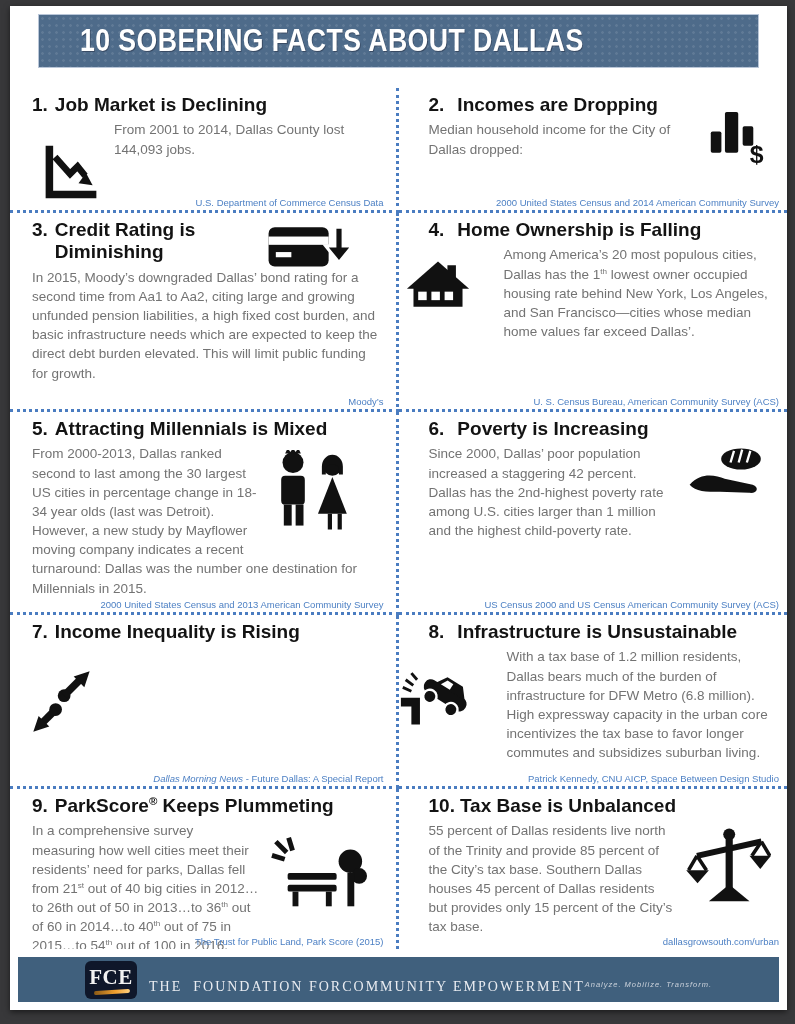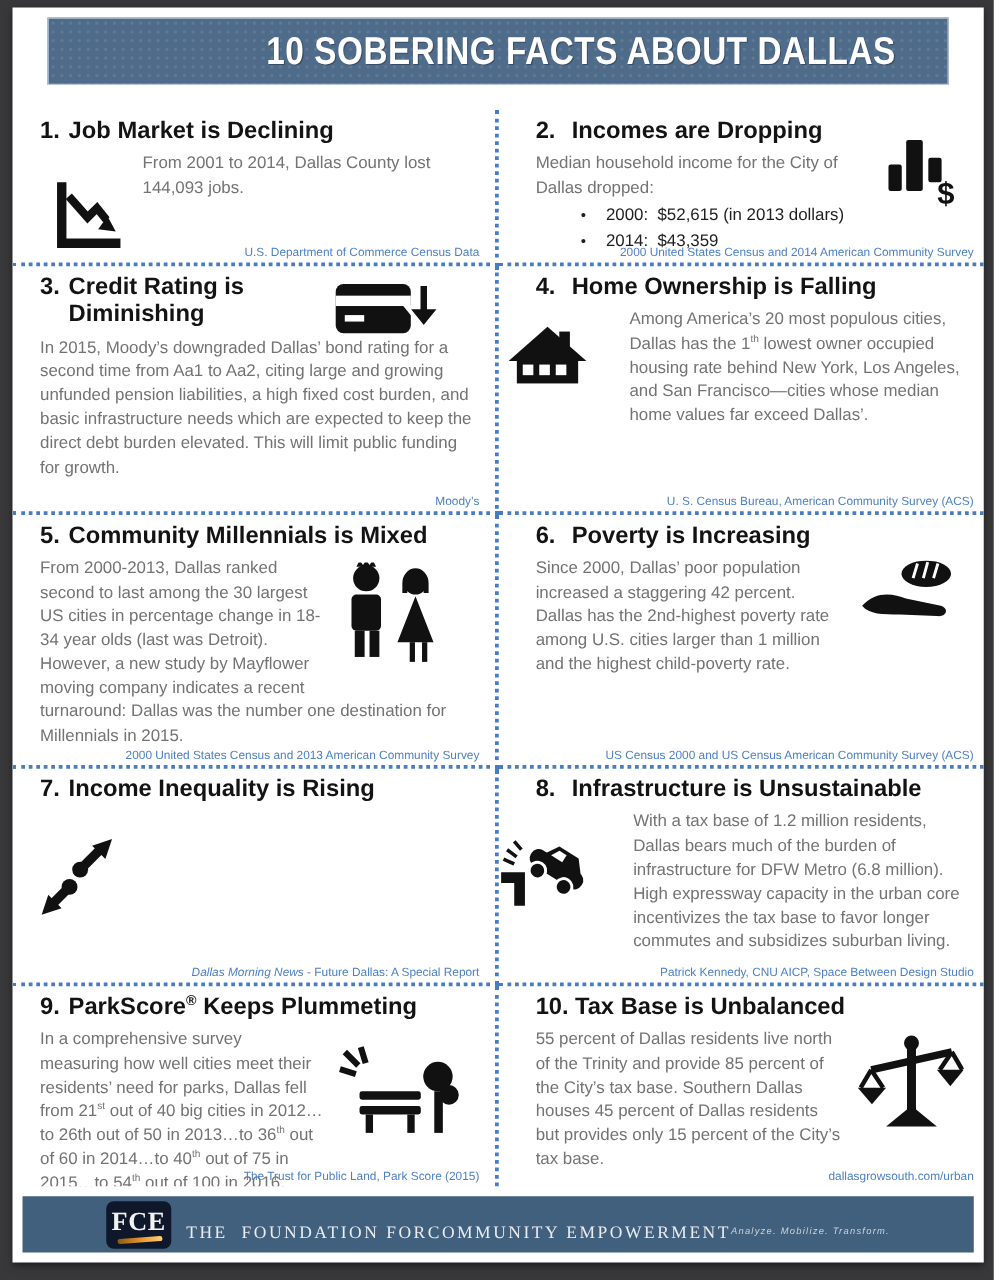--- a/index.html
+++ b/index.html
@@ -5,21 +5,21 @@
   * { margin:0; padding:0; box-sizing:border-box; }
   html,body { width:795px; height:1024px; }
   body { background:#38383a; font-family:"Liberation Sans", sans-serif; position:relative; }
   .page { position:absolute; left:10px; top:6px; width:777px; height:1004px; background:#ffffff;
           box-shadow:0 2px 6px rgba(0,0,0,.55); overflow:hidden; }
 
   
   .titlebar { margin:8px 28px 0; height:54px; background:#4e6b8a;
               background-image:radial-gradient(rgba(255,255,255,.10) 1px, transparent 1.6px);
               background-size:7px 7px; border:1px solid #b9c6d8;
-              display:flex; align-items:center; justify-content:flex-end;padding-left:26px; }
+              display:flex; align-items:center; justify-content:flex-start; }
   .titlebar .tt { color:#fff; font-size:31px; font-weight:800; letter-spacing:.5px;
                   display:inline-block; transform:scaleX(.86); white-space:nowrap;
                   text-shadow:1px 1px 0 rgba(40,50,70,.55); }
 
   
   .grid { display:grid; grid-template-columns:1fr 1fr; grid-template-rows:125px 199px 203px 174px 160px; margin-top:20px; }
   .cell { position:relative; overflow:hidden; padding:6px 12px 16px 22px; }
   .col-l { border-right:3px dotted #4a7cc0; }
   .col-r { padding-left:30px; padding-right:10px; }
   .rb { border-bottom:3px dotted #4a7cc0; }
@@ -105,24 +105,20 @@
           <rect x="18" y="8" width="15" height="46" rx="2" fill="#111"></rect>
           <rect x="38" y="24" width="12" height="22" rx="2" fill="#111"></rect>
           <text x="46" y="66" font-size="28" font-weight="bold" fill="#111">$</text>
         </svg>
       </span>
       <h2>
           <span class="num">2.</span>
           <span class="t">Incomes are Dropping</span>
         </h2>
       <p class="body" style="max-width:250px">Median household income for the City of Dallas dropped:</p>
-      <ul class="bullets">
-        <li><span>2000:  $52,615 (in 2013 dollars)</span></li>
-        <li><span>2014:  $43,359</span></li>
-      </ul>
       <span class="src">2000 United States Census and 2014 American Community Survey</span>
     </section>
 
     <section class="cell col-l rb c3">
       <span class="icon-abs">
         <svg width="88" height="58" viewBox="0 0 84 56">
           <rect x="2" y="6" width="58" height="38" rx="6" fill="#111"></rect>
           <rect x="2" y="15" width="58" height="8" fill="#fff"></rect>
           <rect x="9" y="30" width="15" height="5" fill="#fff"></rect>
           <path d="M66 6 v18 h-9 l13 16 13 -16 h-9 V6 z" fill="#111" stroke="#fff" stroke-width="3"></path>
@@ -151,21 +147,21 @@
           <span class="num">4.</span>
           <span class="t">Home Ownership is Falling</span>
         </h2>
       <p class="body"><span>Among America’s 20 most populous cities, Dallas has the 1</span><span class="sup">th</span><span> lowest owner occupied housing rate behind New York, Los Angeles, and San Francisco—cities whose median home values far exceed Dallas’.</span></p>
       <span class="src">U. S. Census Bureau, American Community Survey (ACS)</span>
     </section>
 
     <section class="cell col-l rb c5">
       <h2>
           <span class="num">5.</span>
-          <span class="t">Community Millennials is Mixed</span>
+          <span class="t">Attracting Millennials is Mixed</span>
         </h2>
       <div class="body">
         <span class="icon-f">
           <svg width="84" height="96" viewBox="0 0 64 72">
             <circle cx="16" cy="9" r="8" fill="#111"></circle>
             <path d="M10 2 l2 -4 2 3 2 -3 2 3 2 -3 2 4 z" fill="#111"></path>
             <rect x="7" y="19" width="18" height="22" rx="3" fill="#111"></rect>
             <rect x="9" y="41" width="6" height="16" fill="#111"></rect>
             <rect x="18" y="41" width="6" height="16" fill="#111"></rect>
             <circle cx="46" cy="12" r="7" fill="#111"></circle>

